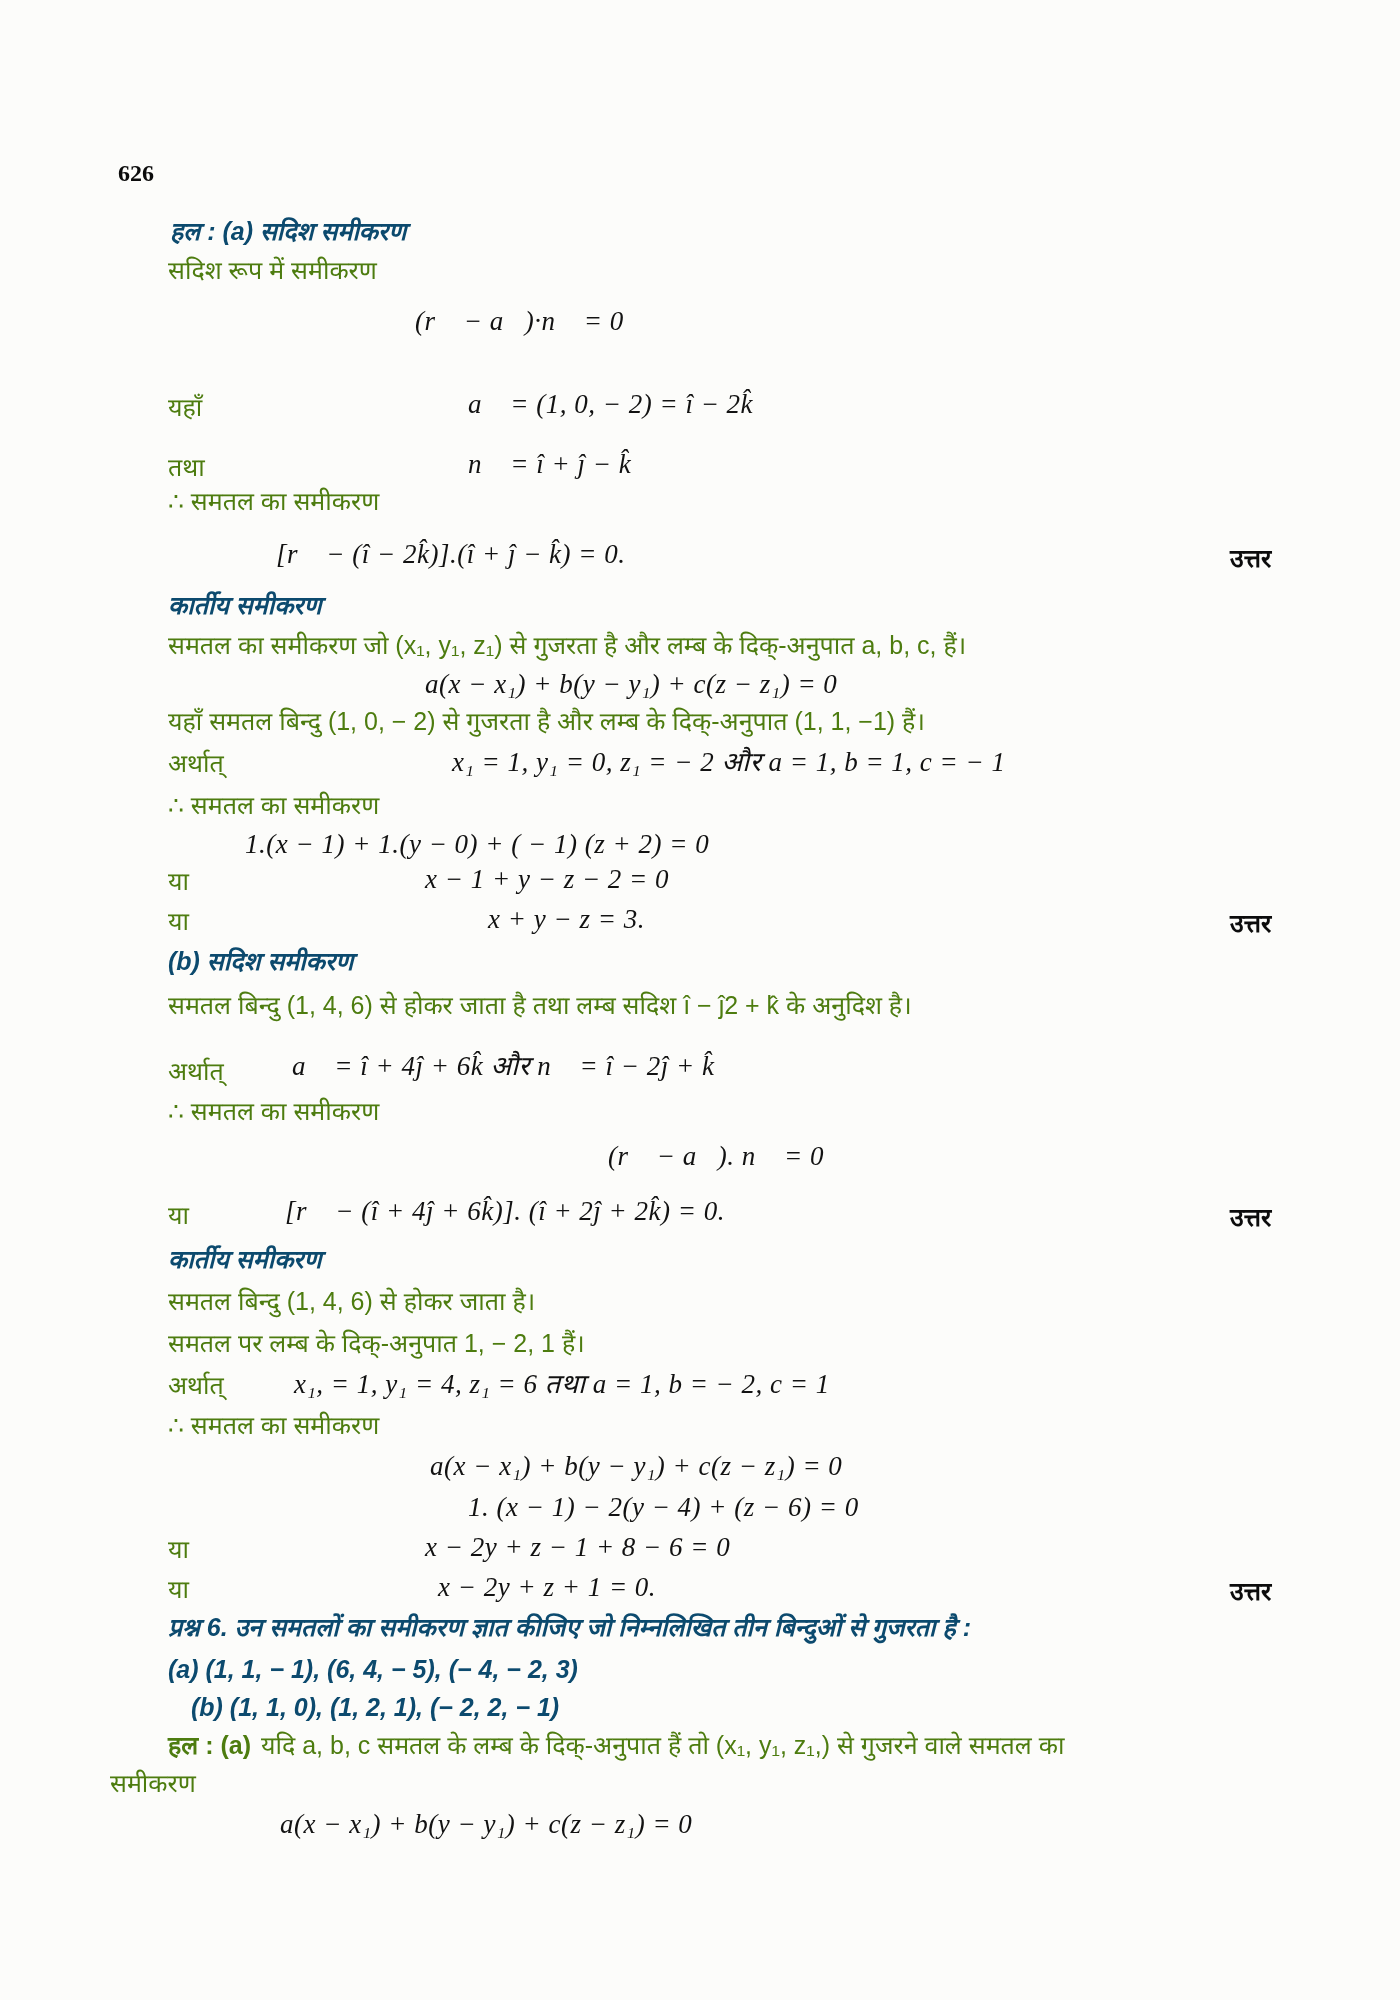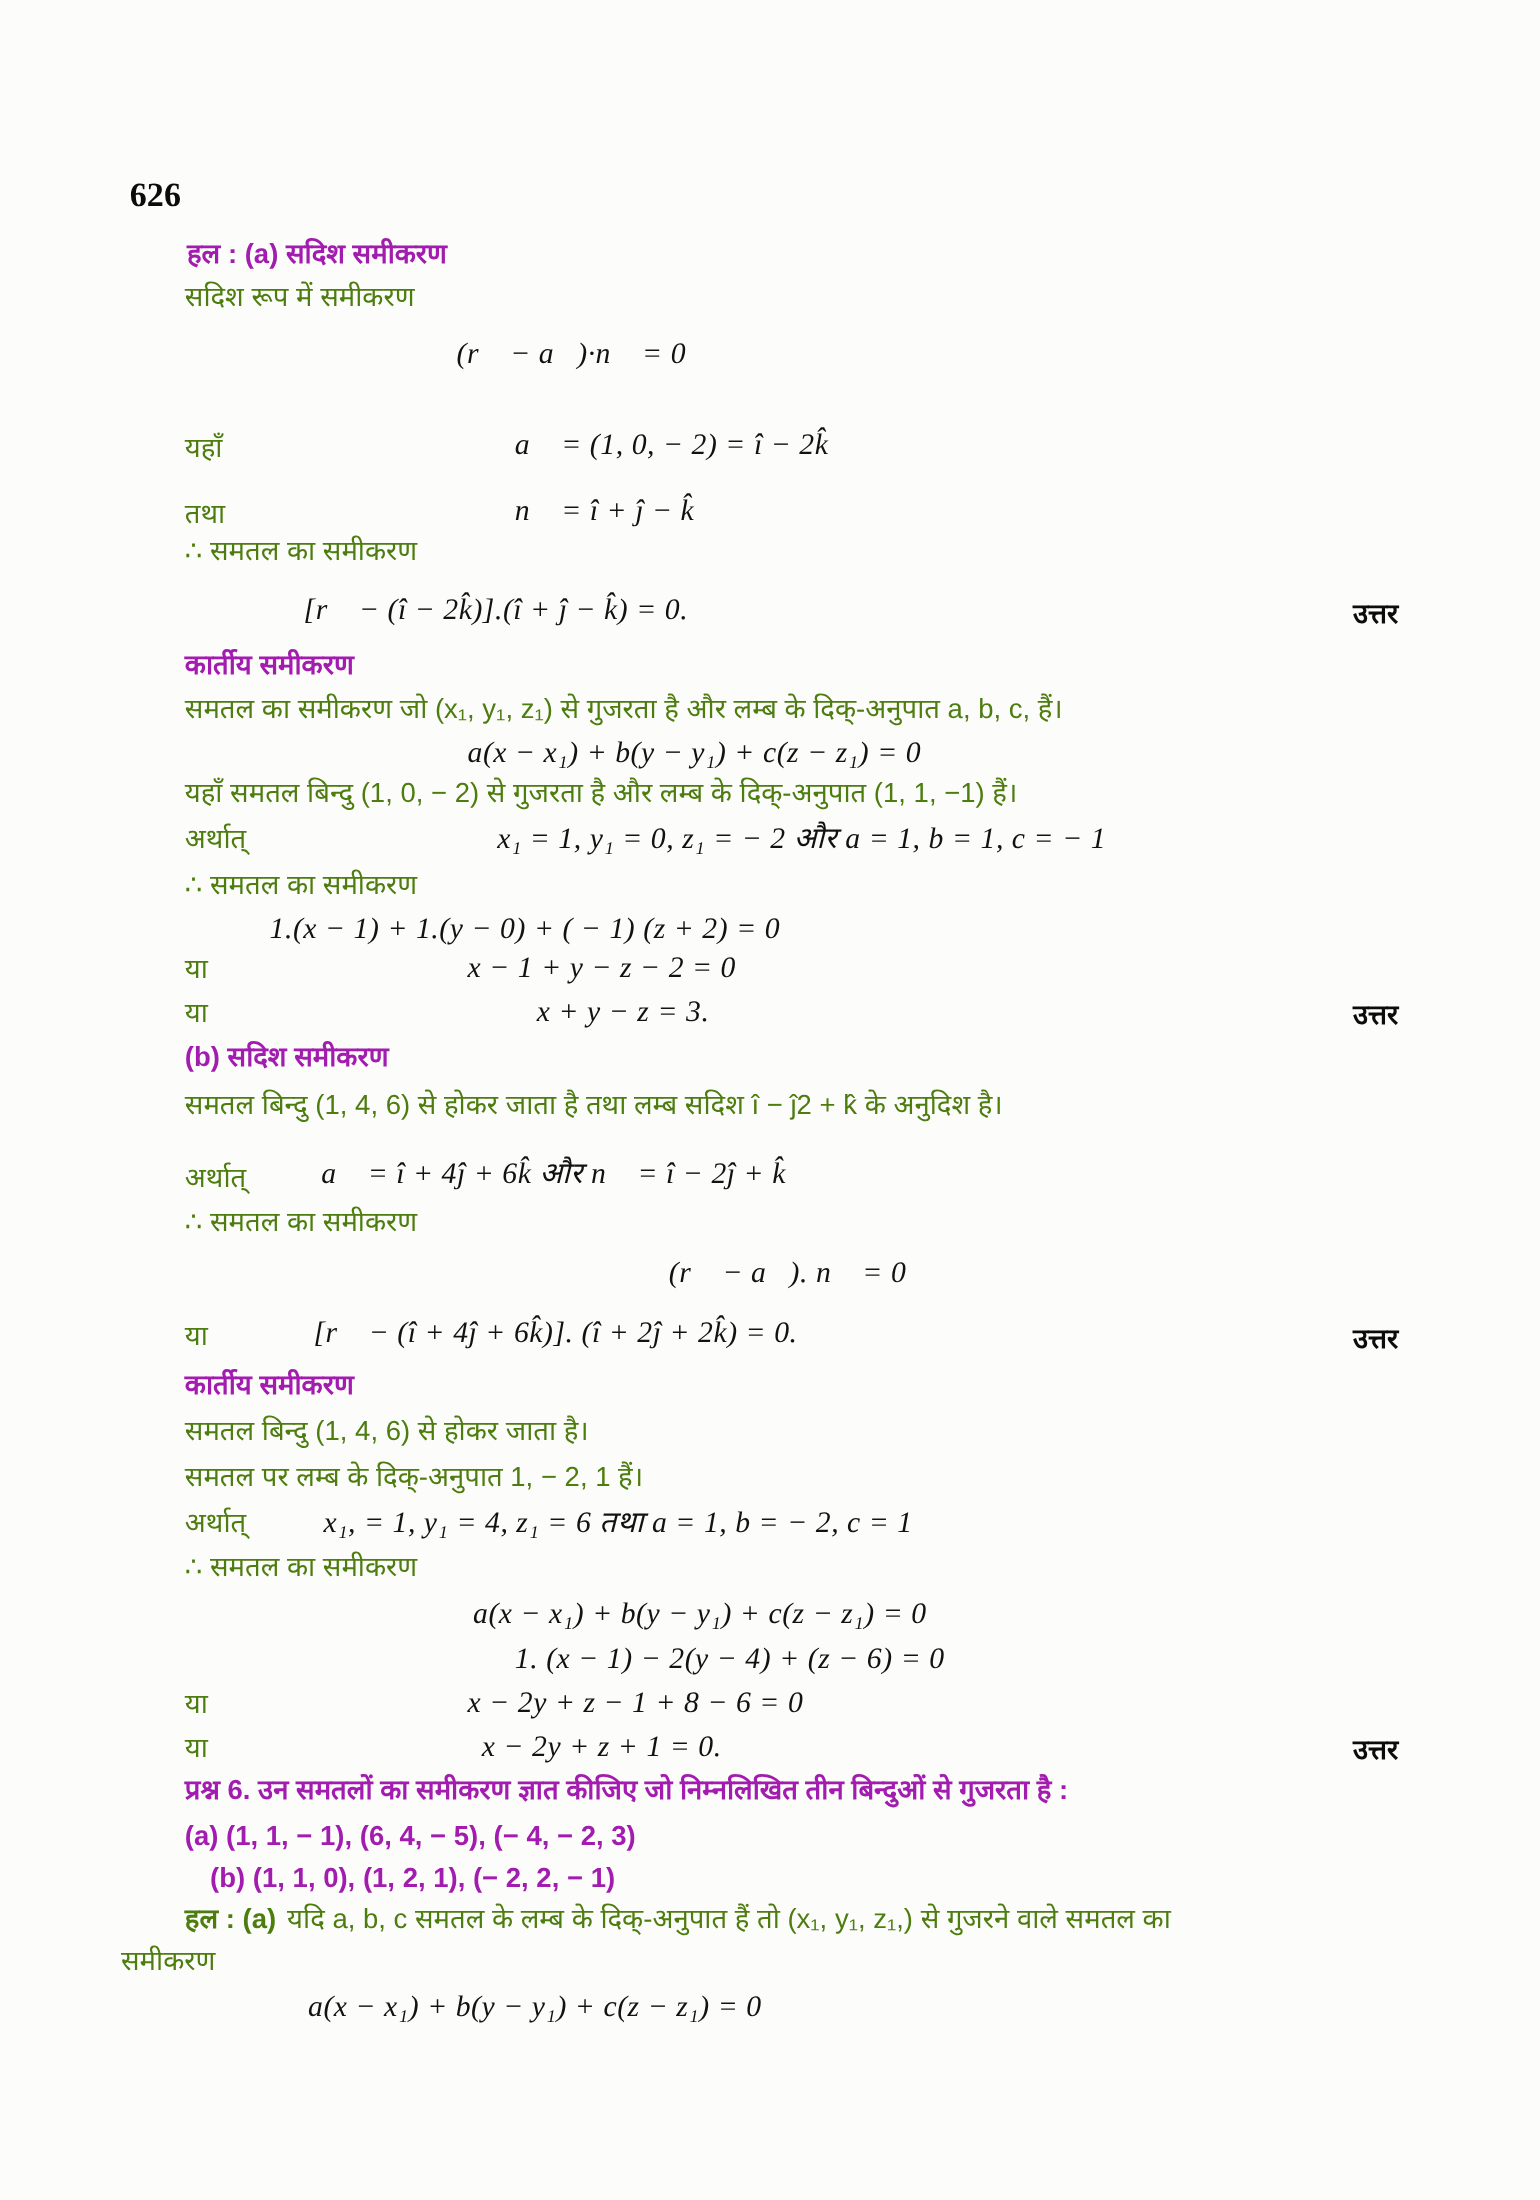--- a/index.html
+++ b/index.html
@@ -7,23 +7,23 @@
     position:relative;
     width:1400px;height:2000px;
     margin:0 auto;
     background:#fcfcfa;
     color:#141414;
     overflow:hidden;
     font-family:"Liberation Sans", sans-serif;
   }
   .line{position:absolute;white-space:nowrap;line-height:1.25;}
   .hindi{font-family:"Liberation Sans", sans-serif;font-size:25px;color:#4d7c0f;}
-  .bold{font-weight:700;color:#a21caf;}
+  .bold{font-weight:700;color:#0c4a6e;font-style:italic;}
   .math{font-family:"Liberation Serif", serif;font-style:italic;font-size:27px;color:#121212;letter-spacing:.5px;}
-  .pageno{font-family:"Liberation Serif", serif;font-weight:700;font-size:31px;color:#0b0b0b;}
+  .pageno{font-family:"Liberation Serif", serif;font-weight:700;font-size:24px;color:#0b0b0b;}
   .ans{font-family:"Liberation Sans", sans-serif;font-weight:700;font-size:25px;color:#0c0c0c;}
   .prefix{font-weight:700;margin-right:10px;}
 </style>
 </head>
 <body>
 
 <div class="page">
 
   <div class="line pageno" style="top:158px;left:118px;">626</div>
 

